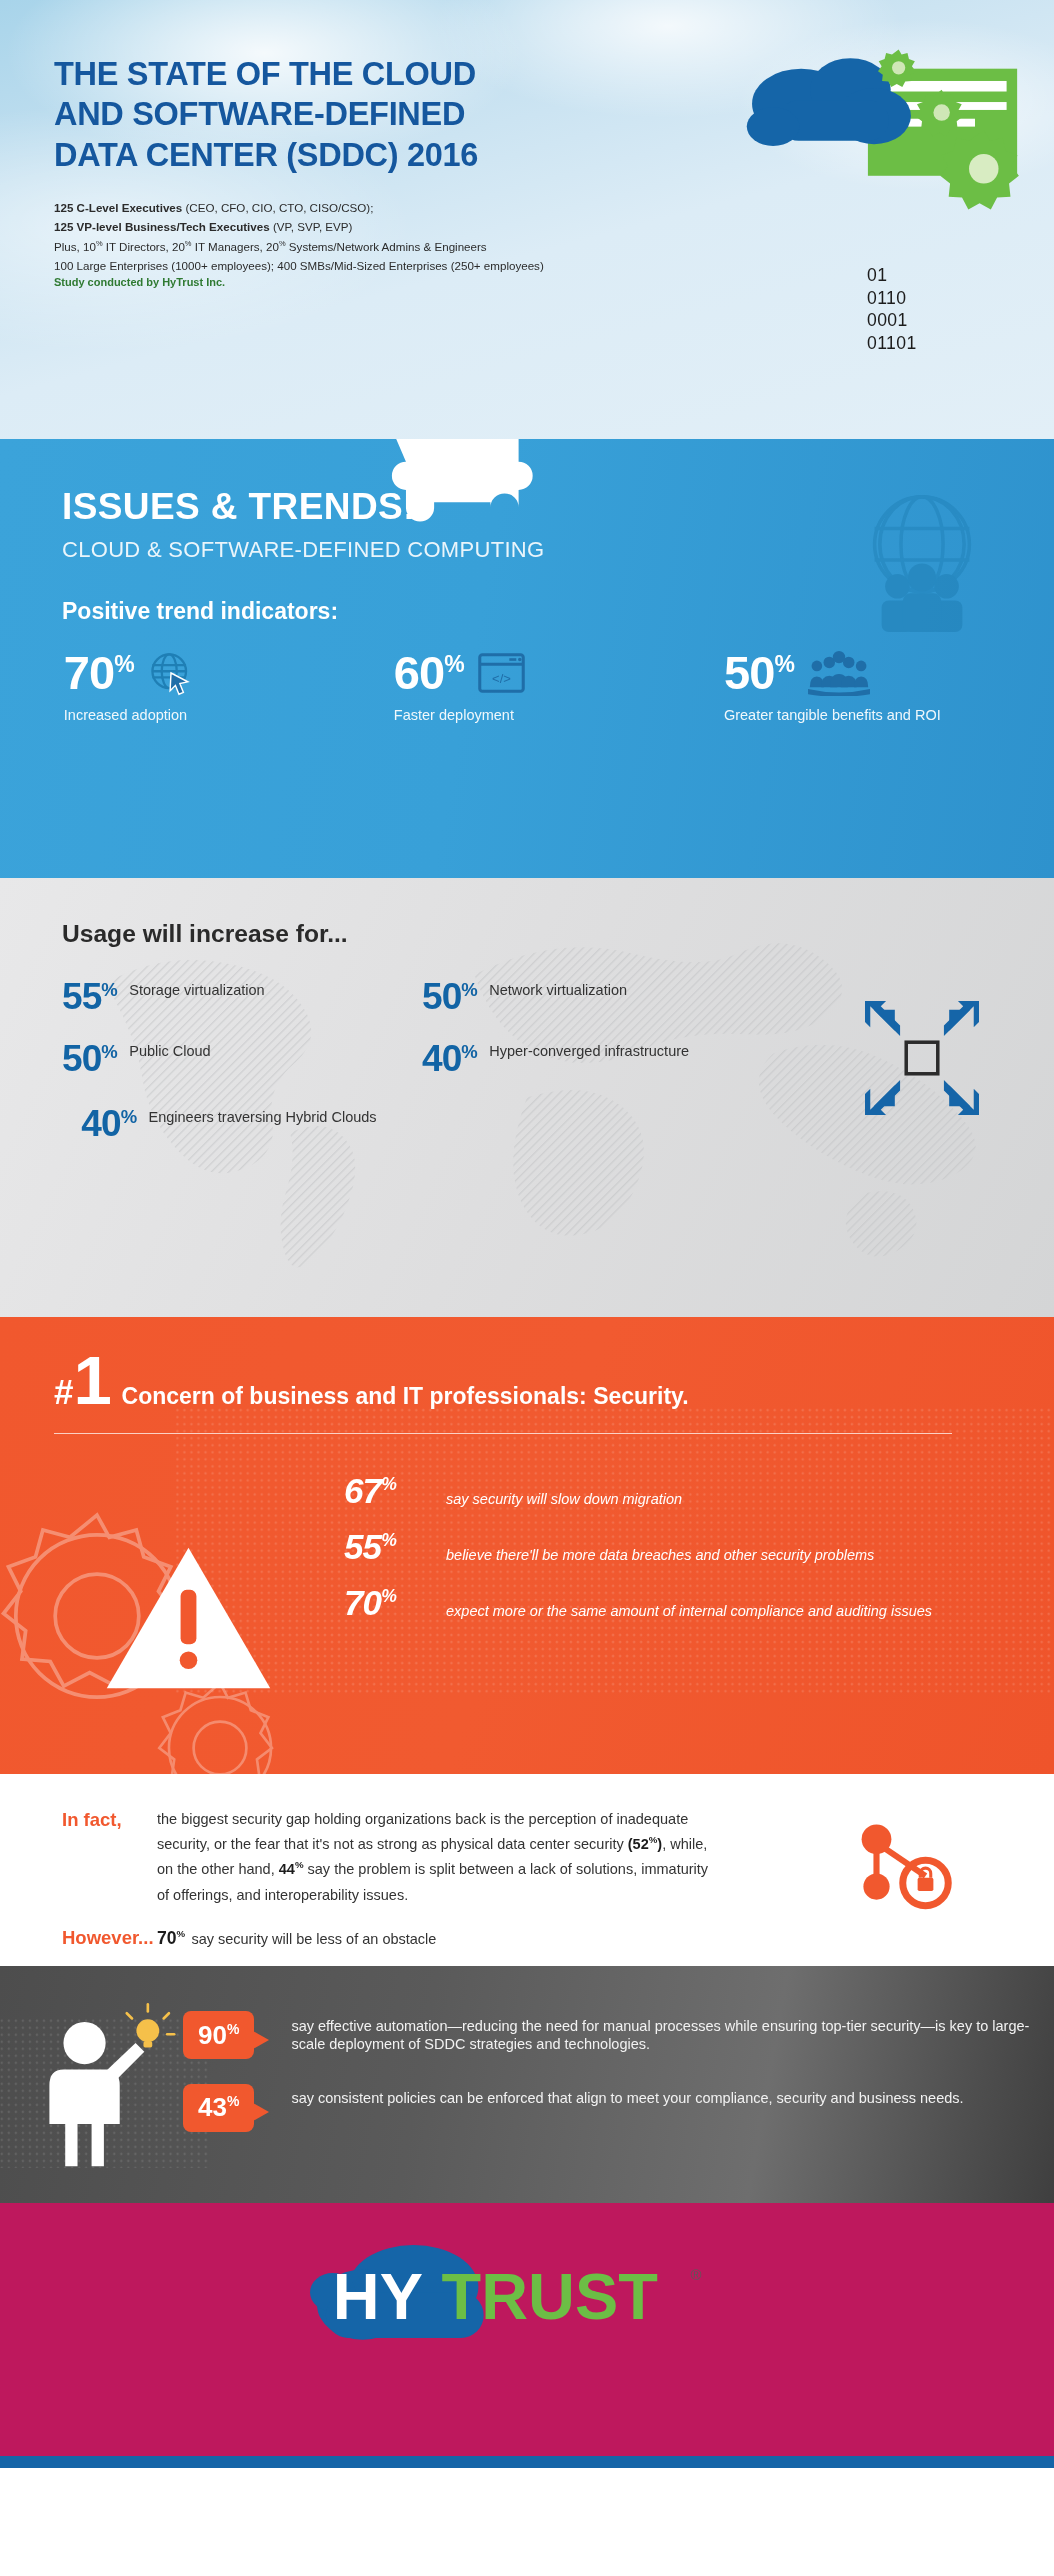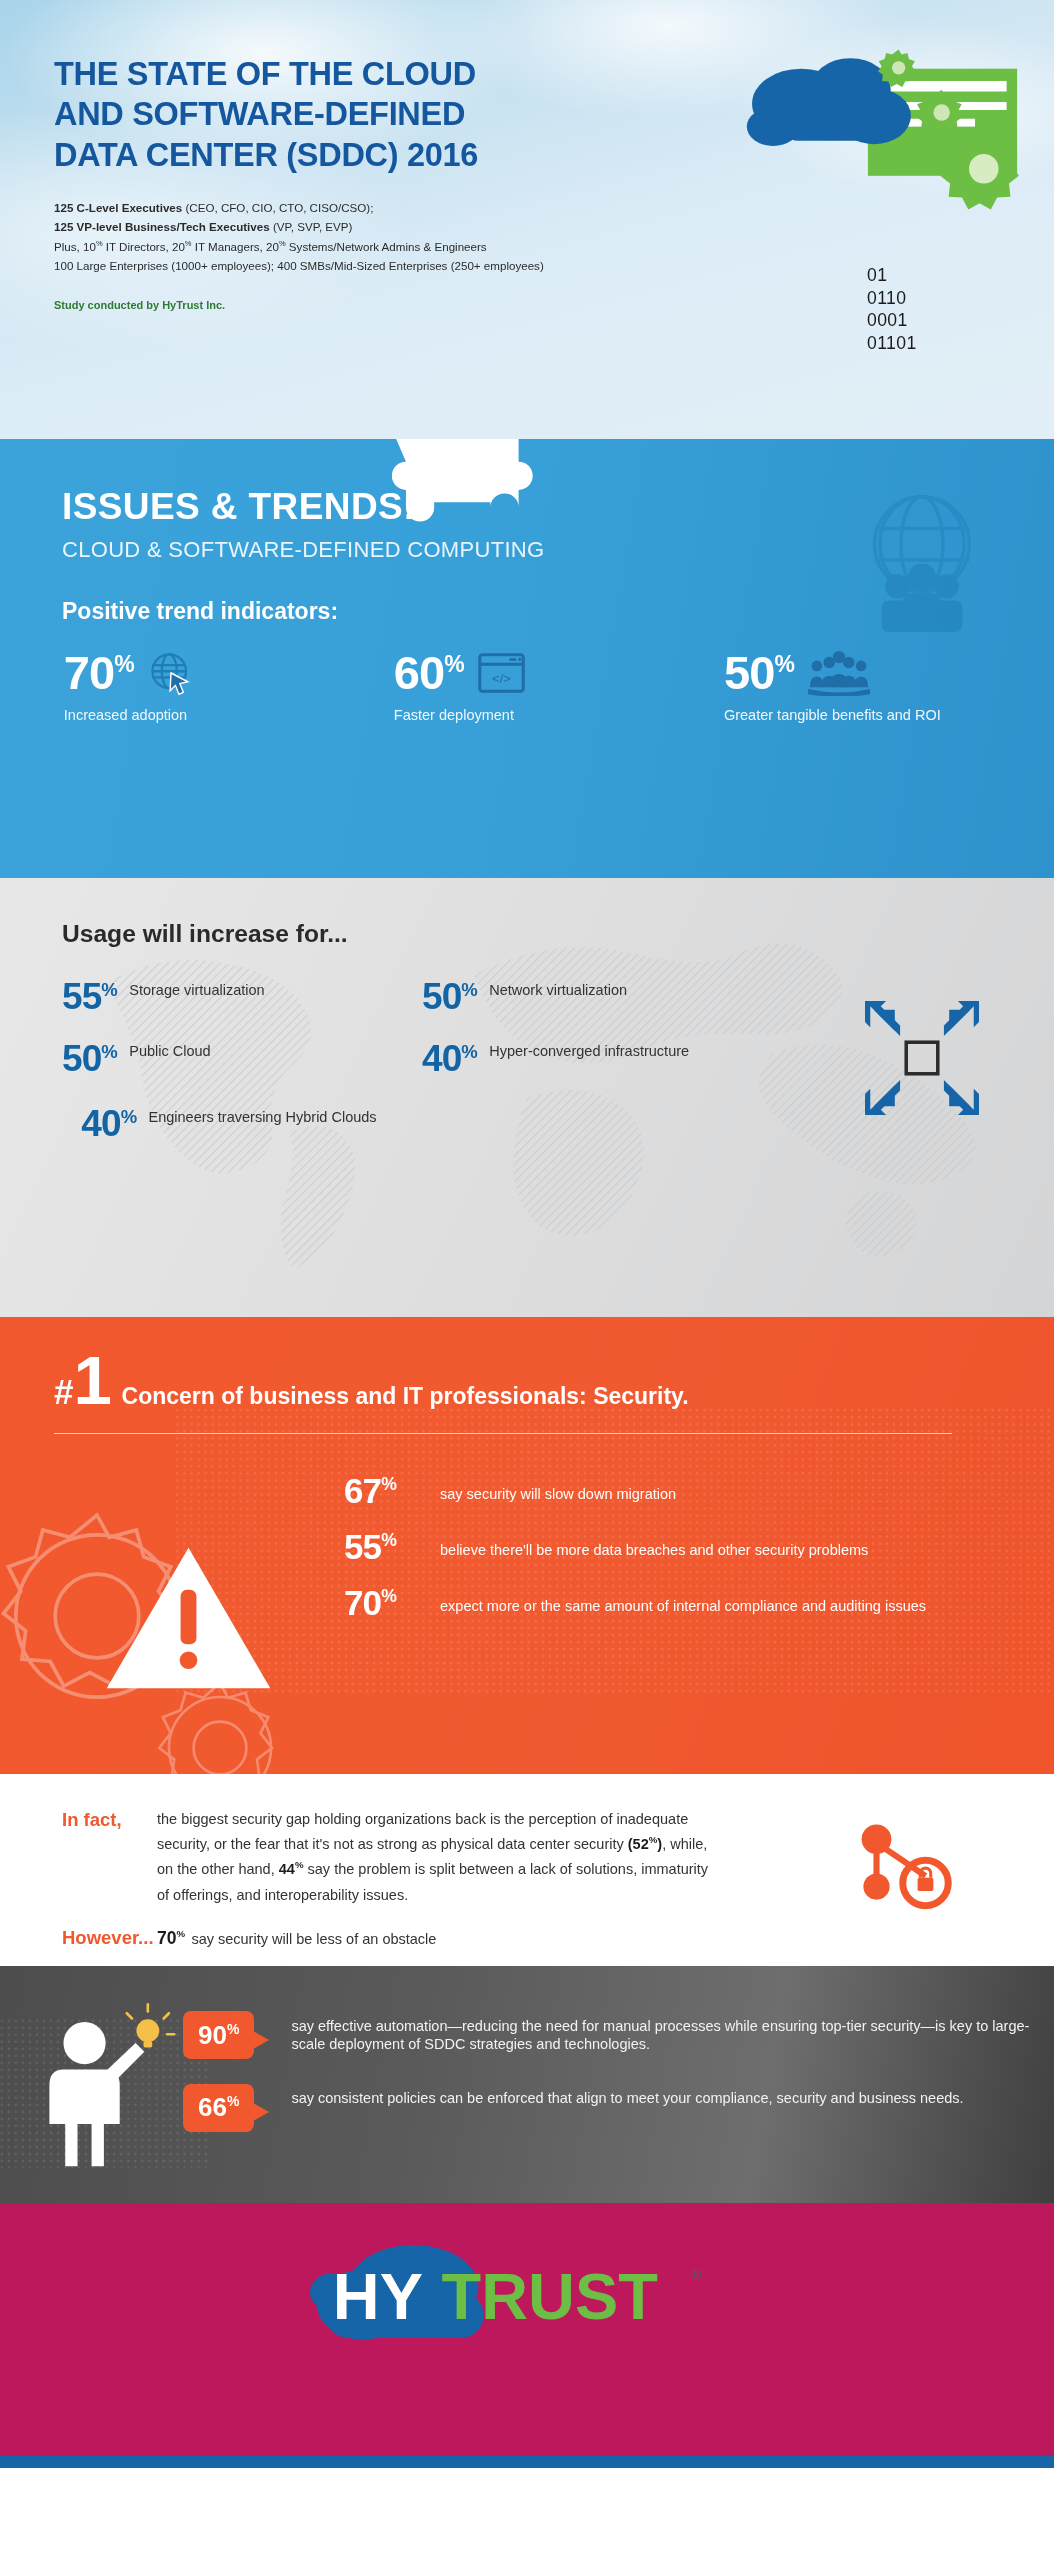--- a/index.html
+++ b/index.html
@@ -31,21 +31,21 @@
   .h-title {
     color: #15579e;
     font-size: 32.5px;
     font-weight: bold;
     line-height: 1.24;
     letter-spacing: -0.3px;
   }
   .h-stats { margin-top: 23px; color: #2b2b2b; font-size: 11.6px; line-height: 1.68; }
   .h-stats .b { font-weight: bold; }
   .h-stats sup { font-size: 7.5px; vertical-align: super; }
-  .h-credit { margin-top: 23px; color: #2f7a32; font-size: 11px; font-weight: bold; }
+  .h-credit { color: #2f7a32; font-size: 11px; font-weight: bold; }
 
   
   .hdr-art { position: absolute; right: 0; top: 35px; width: 316px; height: 264px; z-index: 2; }
   .hdr-binary {
     position: absolute; left: 867px; top: 264px; z-index: 4;
     color: #1c1c1c; font-size: 17.6px; line-height: 1.28;
     font-family: "Liberation Sans", sans-serif; letter-spacing: 0.4px;
   }
 
   
@@ -109,21 +109,21 @@
   }
   .dots-bg { position: absolute; inset: 0; z-index: 1; opacity: .30; }
   .orange-inner { position: relative; z-index: 6; padding: 37px 0 0 54px; }
   .o-head { display: flex; align-items: baseline; }
   .o-hash { color: #ffffff; font-size: 35px; font-weight: bold; line-height: 1; }
   .o-one { color: #ffffff; font-size: 69px; font-weight: bold; line-height: .78; letter-spacing: -2.6px; }
   .o-head-text { color: #ffffff; font-size: 23px; font-weight: bold; margin-left: 12.3px; }
   .o-rule { height: 1.3px; background: rgba(255,255,255,.72); width: 898px; margin: 23px 0 0 0; }
 
   .o-stats { margin-top: 39px; margin-left: 290px; }
-  .o-stat { display: flex; align-items: flex-start; gap: 13px; margin-bottom: 21px; }
+  .o-stat { display: flex; align-items: flex-end; gap: 19px; margin-bottom: 21px; font-style: italic; }
   .o-pct {
     color: #ffffff; font-size: 35px; font-weight: bold; line-height: 1;
     letter-spacing: -0.9px; white-space: nowrap; min-width: 83px;
   }
   .o-pct sup { font-size: 17.6px; vertical-align: super; }
   .o-text { color: #ffffff; font-size: 14.5px; line-height: 1.26; padding-top: 11.4px; }
 
   .warn-tri { position: absolute; left: 105px; top: 227px; z-index: 6; }
   .gear-outline { position: absolute; z-index: 2; }
 
@@ -510,21 +510,21 @@
 
       <div class="bubbles">
         <div class="bubble-row">
           <div class="bubble">
             <span>90</span><sup>%</sup>
           </div>
           <div class="bubble-text">say effective automation—reducing the need for manual processes while ensuring top-tier security—is key to large-scale deployment of SDDC strategies and technologies.</div>
         </div>
         <div class="bubble-row">
           <div class="bubble">
-            <span>66</span><sup>%</sup>
+            <span>43</span><sup>%</sup>
           </div>
           <div class="bubble-text">say consistent policies can be enforced that align to meet your compliance, security and business needs.</div>
         </div>
       </div>
     </div>
   </section>
 
   <section class="sec-footer">
     <div class="logo-wrap">
       <svg width="439" height="114" viewBox="0 0 500 130">

